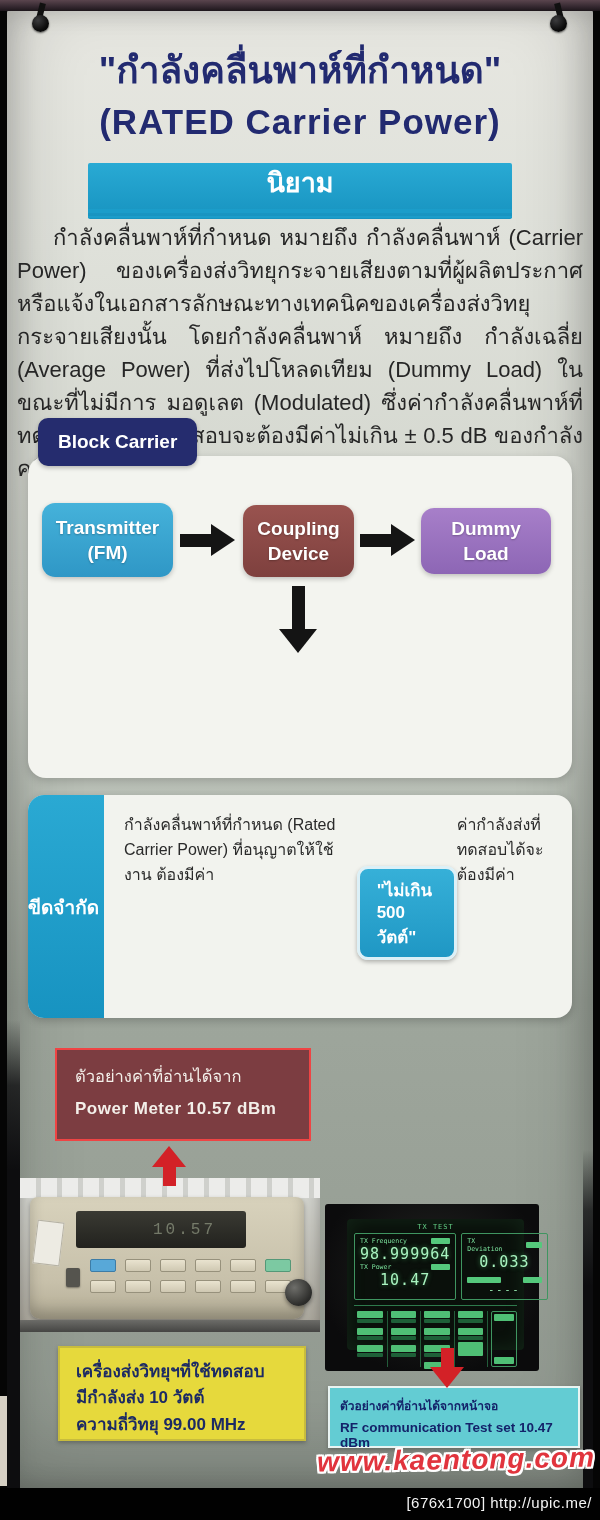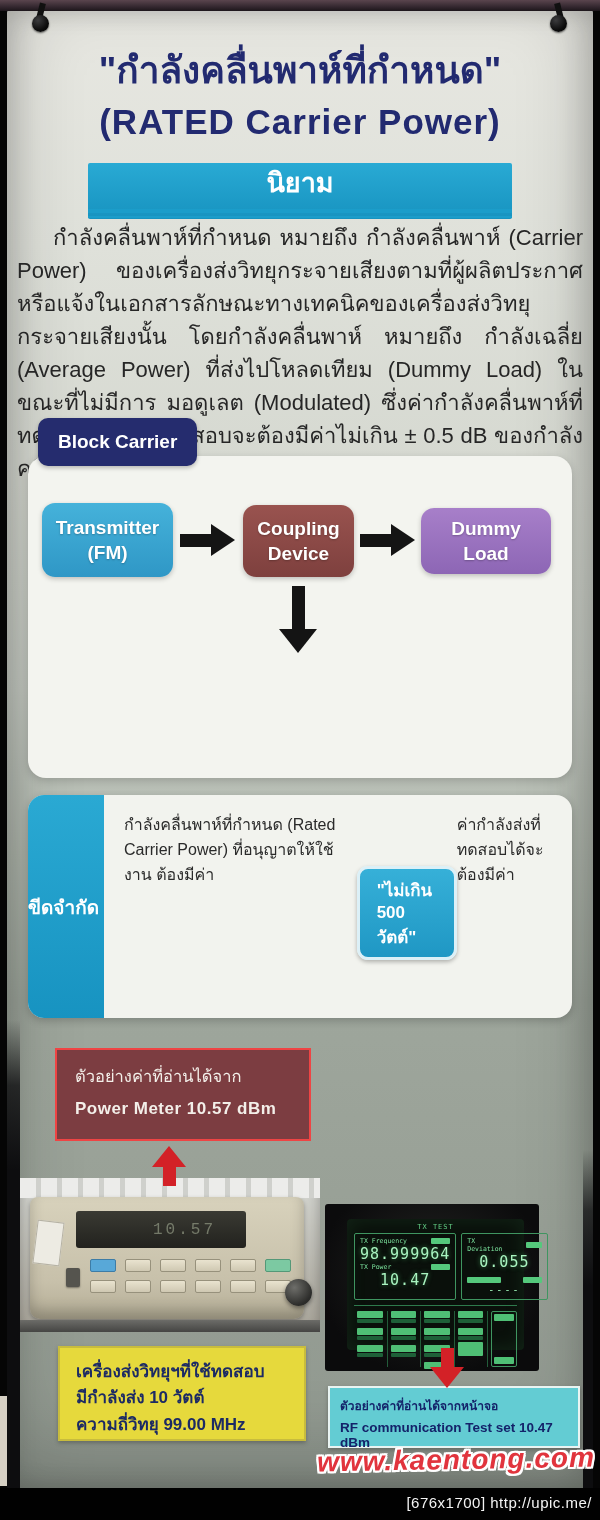--- a/index.html
+++ b/index.html
@@ -272,21 +272,21 @@
             <span>TX Power</span>
             <span class="ts-chip"></span>
           </div>
           <div class="ts-value">10.47</div>
         </div>
         <div class="ts-box">
           <div class="ts-labelrow">
             <span>TX Deviation</span>
             <span class="ts-chip"></span>
           </div>
-          <div class="ts-value">0.055</div>
+          <div class="ts-value">0.033</div>
           <div class="ts-labelrow" style="margin-top:6px;">
             <span class="ts-chip wide"></span>
             <span class="ts-chip"></span>
           </div>
           <div class="ts-dashes">----</div>
         </div>
       </div>
       <div class="ts-menu">
         <div class="ts-col">
           <div>

